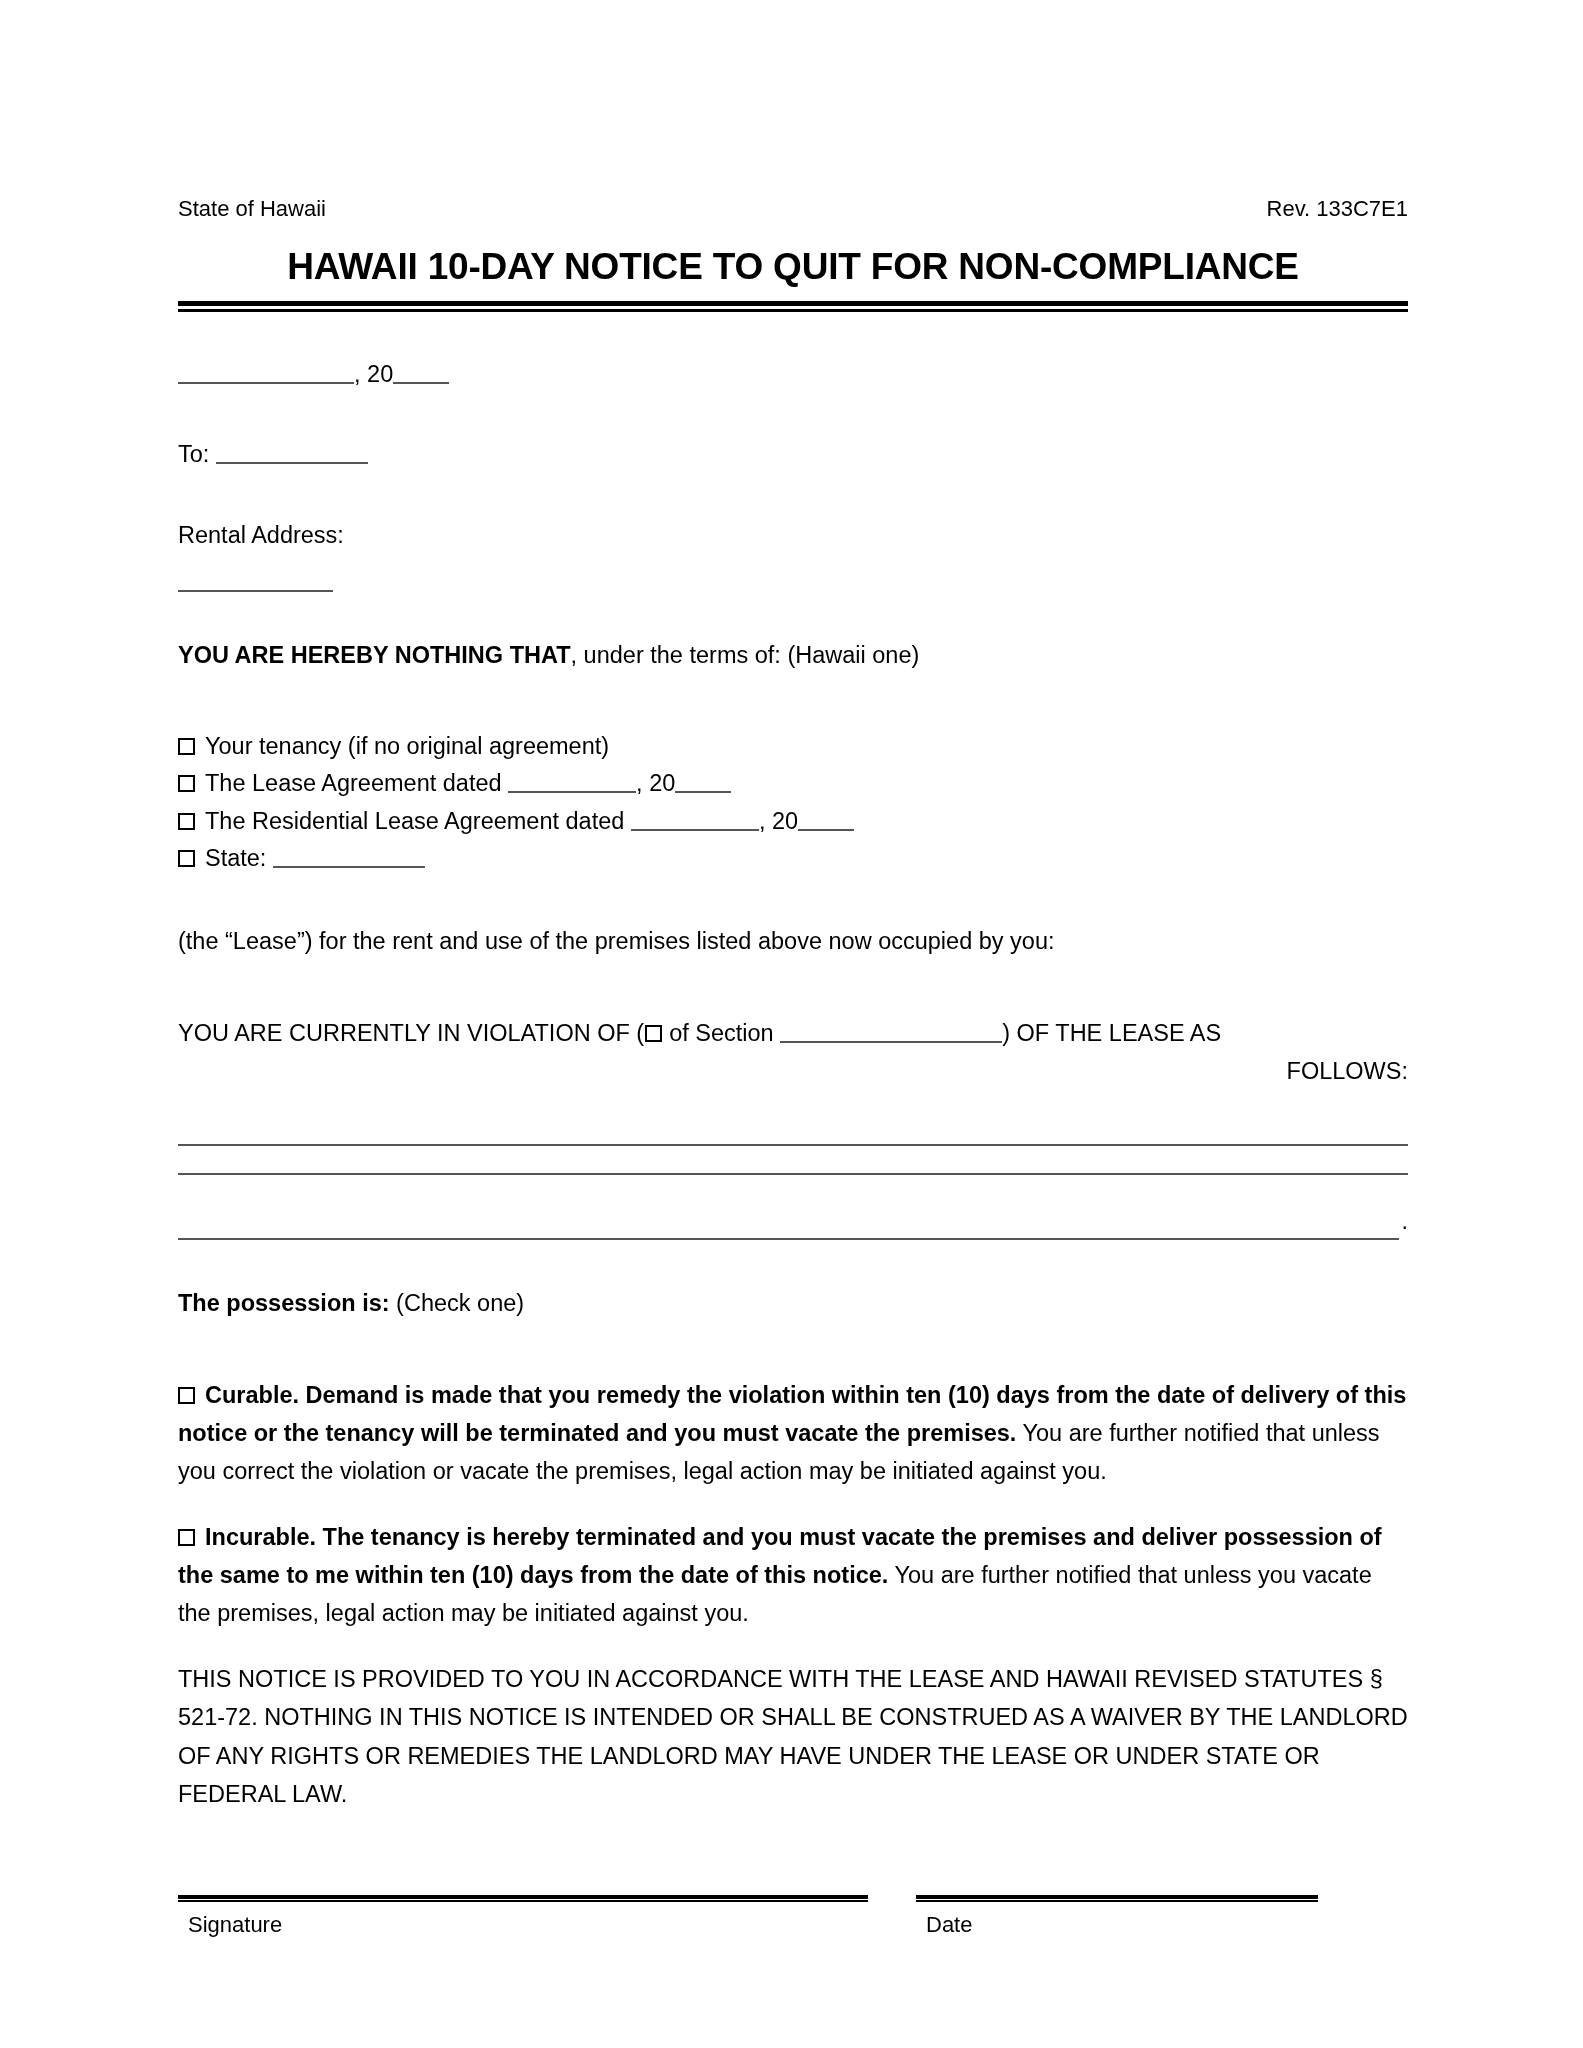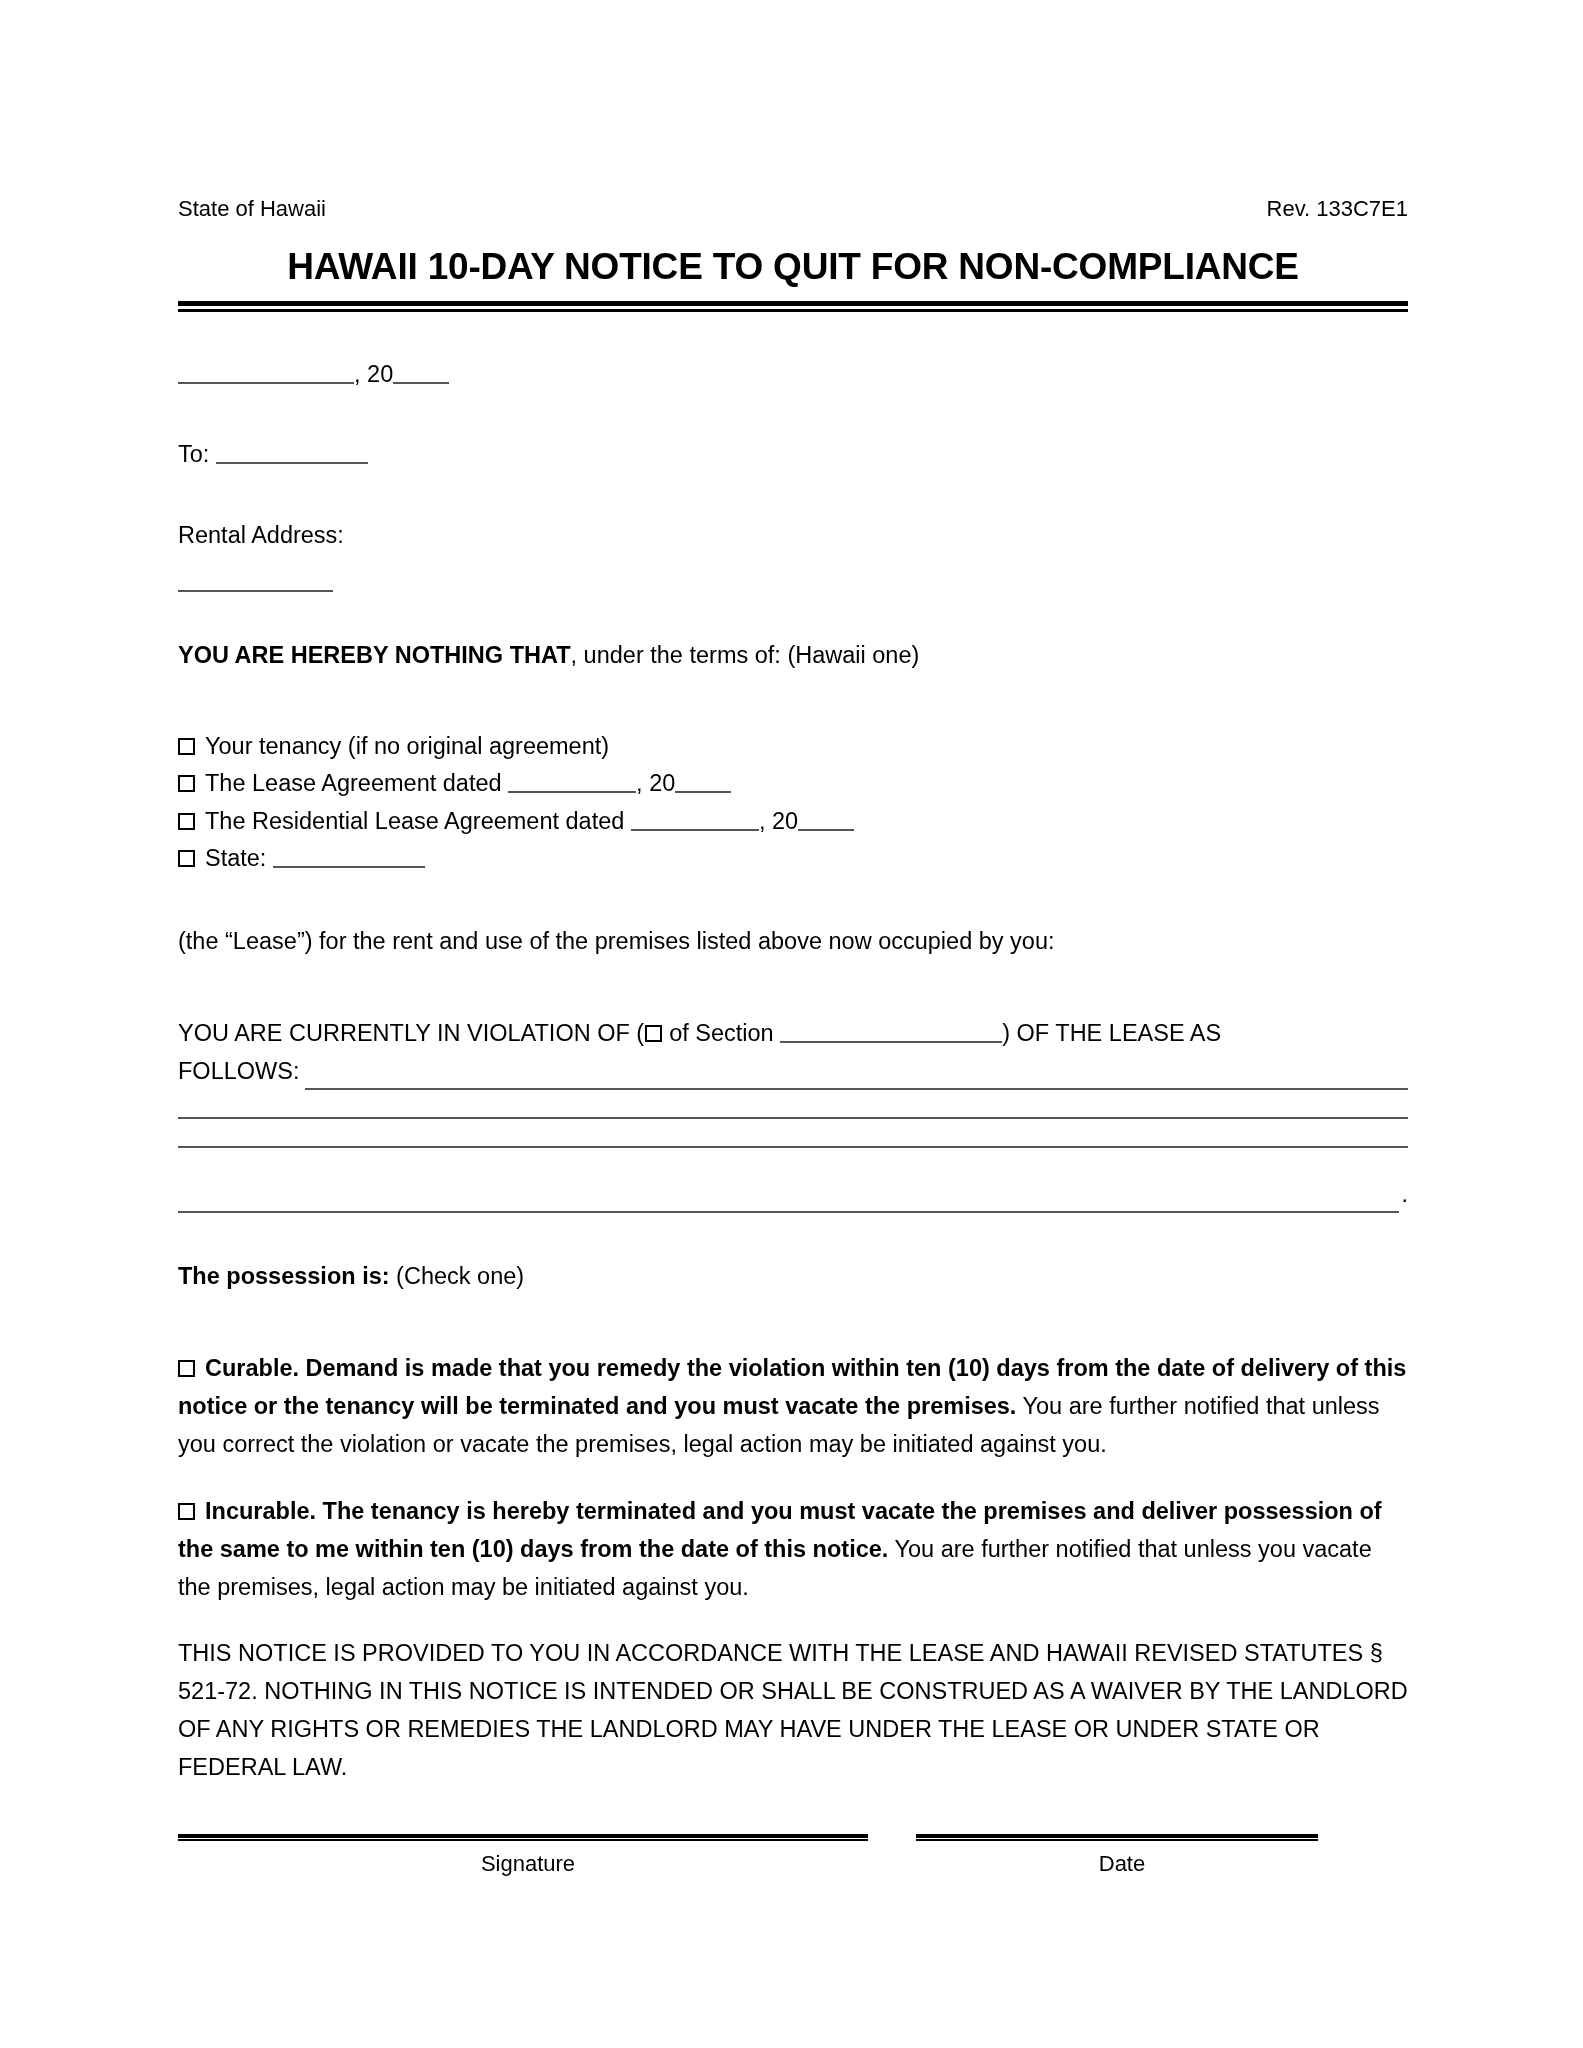--- a/index.html
+++ b/index.html
@@ -111,20 +111,21 @@
 
   .fill-line {
     border-bottom: 2px solid #555;
     height: 0;
     width: 100%;
     margin-top: 27px;
   }
   .fill-line-row {
     display: flex;
     align-items: flex-end;
+    flex-direction: column;
   }
   .fill-line-row .lead { white-space: nowrap; }
   .fill-line-row .rest {
     flex: 1 1 auto;
     border-bottom: 2px solid #555;
     height: 1.05em;
     margin-left: 6px;
   }
   .fill-line-end {
     display: flex;
@@ -136,21 +137,21 @@
     height: 1.05em;
   }
   .fill-line-end .dot {
     white-space: nowrap;
     padding-left: 2px;
   }
 
   .para { margin-bottom: 0; }
 
   
-  .sig-area { margin-top: 48px; text-align: center; }
+  .sig-area { margin-top: 82px; }
   .sig-row {
     display: flex;
     align-items: flex-end;
   }
   .sig-col-sig { width: 690px; }
   .sig-col-gap { width: 48px; }
   .sig-col-date { width: 402px; }
   .sig-rule {
     border-top: 4px solid #000;
     border-bottom: 2px solid #000;

